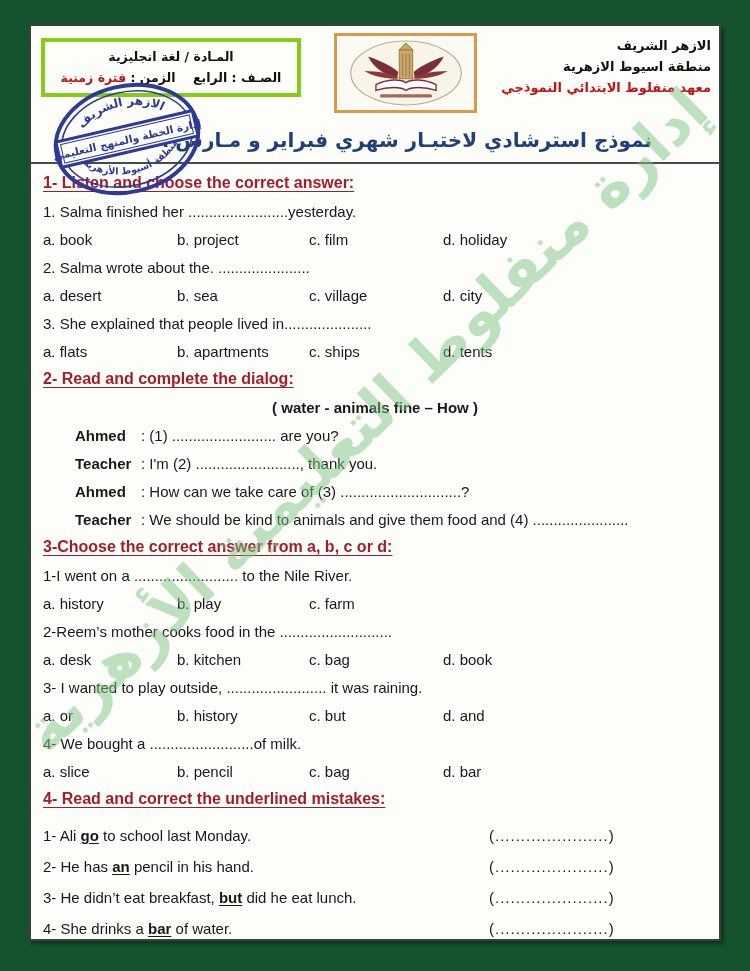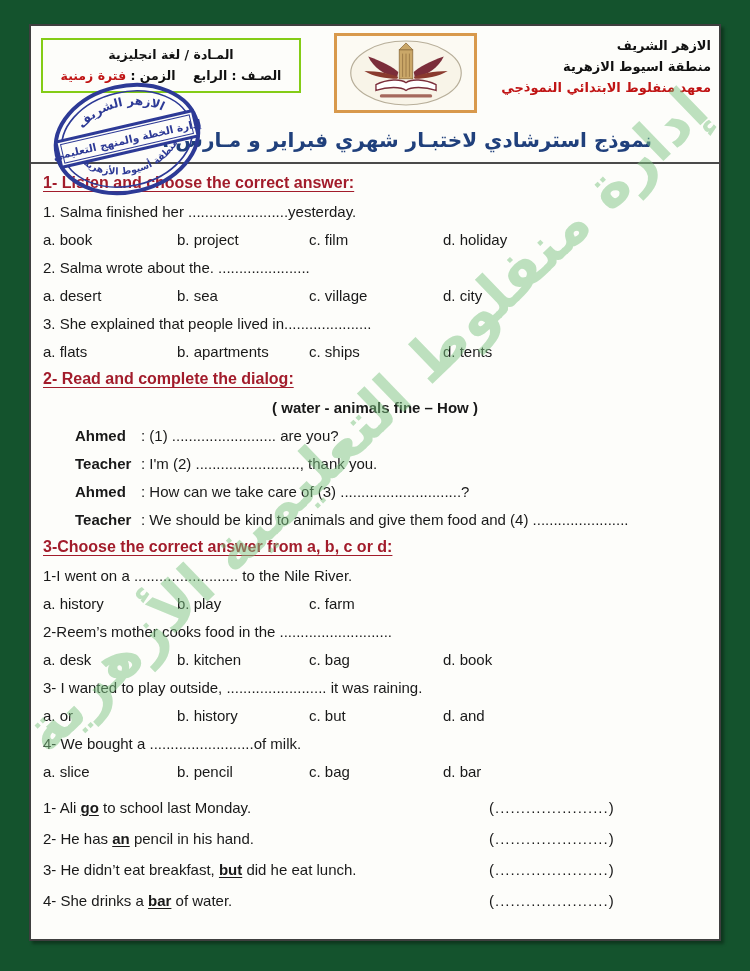--- a/index.html
+++ b/index.html
@@ -16,21 +16,21 @@
   
   .header { position:relative; height:138px; border-bottom:2px solid #4a4a4a; }
   .hdr-right {
     position:absolute; right:8px; top:10px; text-align:right; direction:rtl;
     font-family:"DejaVu Sans", sans-serif; font-weight:bold; font-size:13px; line-height:1.6;
     color:#111;
   }
   .hdr-right .inst { color:#c01414; }
   .info-box {
     position:absolute; left:10px; top:12px; width:260px; padding:4px 6px;
-    border:2px solid #84cc16; direction:rtl; text-align:center;
+    border:4px solid #84cc16; direction:rtl; text-align:center;
     font-family:"DejaVu Sans", sans-serif; font-weight:bold; font-size:12.5px;
     line-height:1.7; color:#111; background:#fdfdfa;
   }
   .info-box .red { color:#c01414;margin-top:36px; }
   .logo-box {
     position:absolute; left:303px; top:7px; width:143px; height:80px;
     border:3px solid #d8994c; background:#fcfaf3;
     display:flex; align-items:center; justify-content:center;
   }
   .exam-title {
@@ -194,20 +194,21 @@
         <span>d. and</span>
       </div>
       <div class="line">4- We bought a .........................of milk.</div>
       <div class="opts">
         <span>a. slice</span>
         <span>b. pencil</span>
         <span>c. bag</span>
         <span>d. bar</span>
       </div>
 
+      <div class="sec-head">4- Read and correct the underlined mistakes:</div>
       <div class="s4row">
         <span class="txt"><span>1- Ali </span><span class="u">go</span><span> to school last Monday.</span></span>
         <span class="ans">(......................)</span>
       </div>
       <div class="s4row">
         <span class="txt"><span>2- He has </span><span class="u">an</span><span> pencil in his hand.</span></span>
         <span class="ans">(......................)</span>
       </div>
       <div class="s4row">
         <span class="txt"><span>3- He didn’t eat breakfast, </span><span class="u">but</span><span> did he eat lunch.</span></span>

